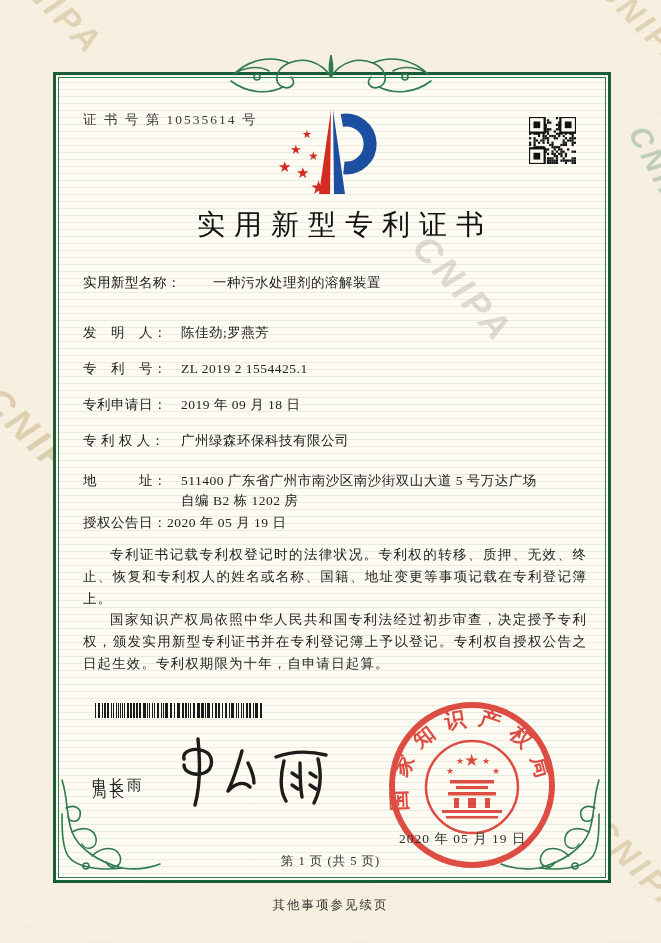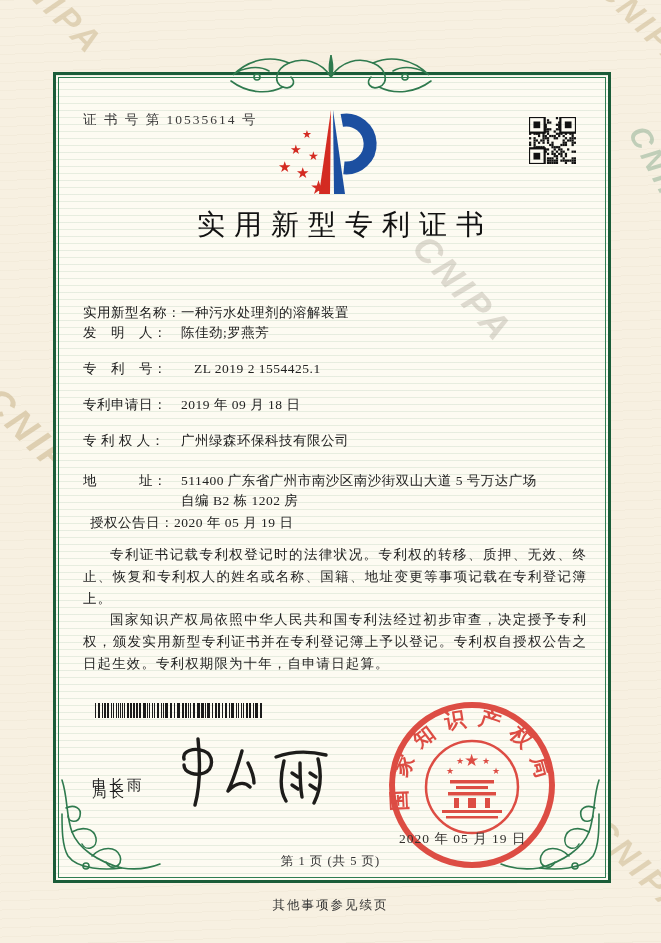--- a/index.html
+++ b/index.html
@@ -24,21 +24,21 @@
     position:absolute;left:2px;top:2px;right:2px;bottom:2px;
     border:1px solid #2e7d52;
   }
   .abs{position:absolute;}
   .cert-no{left:83px;top:111px;font-size:13.5px;letter-spacing:2px;color:#3a3a3a;}
   .title{left:0;top:206px;width:100%;text-align:center;font-size:28px;font-weight:400;
          letter-spacing:9px;color:#111;text-indent:9px;padding-left:10px;}
   .field-row{left:83px;display:flex;font-size:13.5px;line-height:20px;letter-spacing:.5px;color:#222;}
   .field-label{flex:0 0 98px;white-space:pre;}
   .field-value{white-space:pre-wrap;width:410px;}
-  .grant-row{left:90px;top:514px;width:503px;display:flex;font-size:13.5px;letter-spacing:.5px;color:#222;}
+  .grant-row{left:83px;top:514px;width:503px;display:flex;font-size:13.5px;letter-spacing:.5px;color:#222;}
   .grant-left{width:262px;display:flex;}
   .grant-right{display:flex;}
   .paras{left:83px;top:544px;width:504px;font-size:13.5px;line-height:21.8px;
          letter-spacing:1.1px;text-align:justify;color:#1f1f1f;}
   .paras p{margin:0;text-indent:2em;}
   .director{left:92px;font-size:14.5px;letter-spacing:3px;color:#222;}
   .seal-date{left:399px;top:830px;width:162px;font-size:13.5px;letter-spacing:1px;color:#33312e;z-index:5;}
   .page-info{left:0;top:853px;width:100%;text-align:center;font-size:12.5px;letter-spacing:1px;color:#333;}
   .footer-note{left:0;top:897px;width:100%;text-align:center;font-size:12.5px;letter-spacing:2px;color:#333;}
   svg{display:block;}
@@ -251,29 +251,29 @@
       <rect x="0" y="0" width="7" height="7" fill="none" stroke="#111" stroke-width="1"></rect>
       <rect x="2" y="2" width="3" height="3" fill="#111"></rect>
       <rect x="14" y="0" width="7" height="7" fill="none" stroke="#111" stroke-width="1"></rect>
       <rect x="16" y="2" width="3" height="3" fill="#111"></rect>
       <rect x="0" y="14" width="7" height="7" fill="none" stroke="#111" stroke-width="1"></rect>
       <rect x="2" y="16" width="3" height="3" fill="#111"></rect>
     </svg>
 
   <div class="abs title">实用新型专利证书</div>
 
-  <div class="abs field-row" style="top:303px;">
+  <div class="abs field-row" style="top:273px;gap:32px;">
     <span class="field-label">实用新型名称：</span>
     <span class="field-value">一种污水处理剂的溶解装置</span>
   </div>
   <div class="abs field-row" style="top:323px;">
     <span class="field-label">发　明　人：</span>
     <span class="field-value">陈佳劲;罗燕芳</span>
   </div>
-  <div class="abs field-row" style="top:359px;gap:13px;">
+  <div class="abs field-row" style="top:359px;">
     <span class="field-label">专　利　号：</span>
     <span class="field-value">ZL 2019 2 1554425.1</span>
   </div>
   <div class="abs field-row" style="top:395px;">
     <span class="field-label">专利申请日：</span>
     <span class="field-value">2019 年 09 月 18 日</span>
   </div>
   <div class="abs field-row" style="top:431px;">
     <span class="field-label">专 利 权 人：</span>
     <span class="field-value">广州绿森环保科技有限公司</span>

